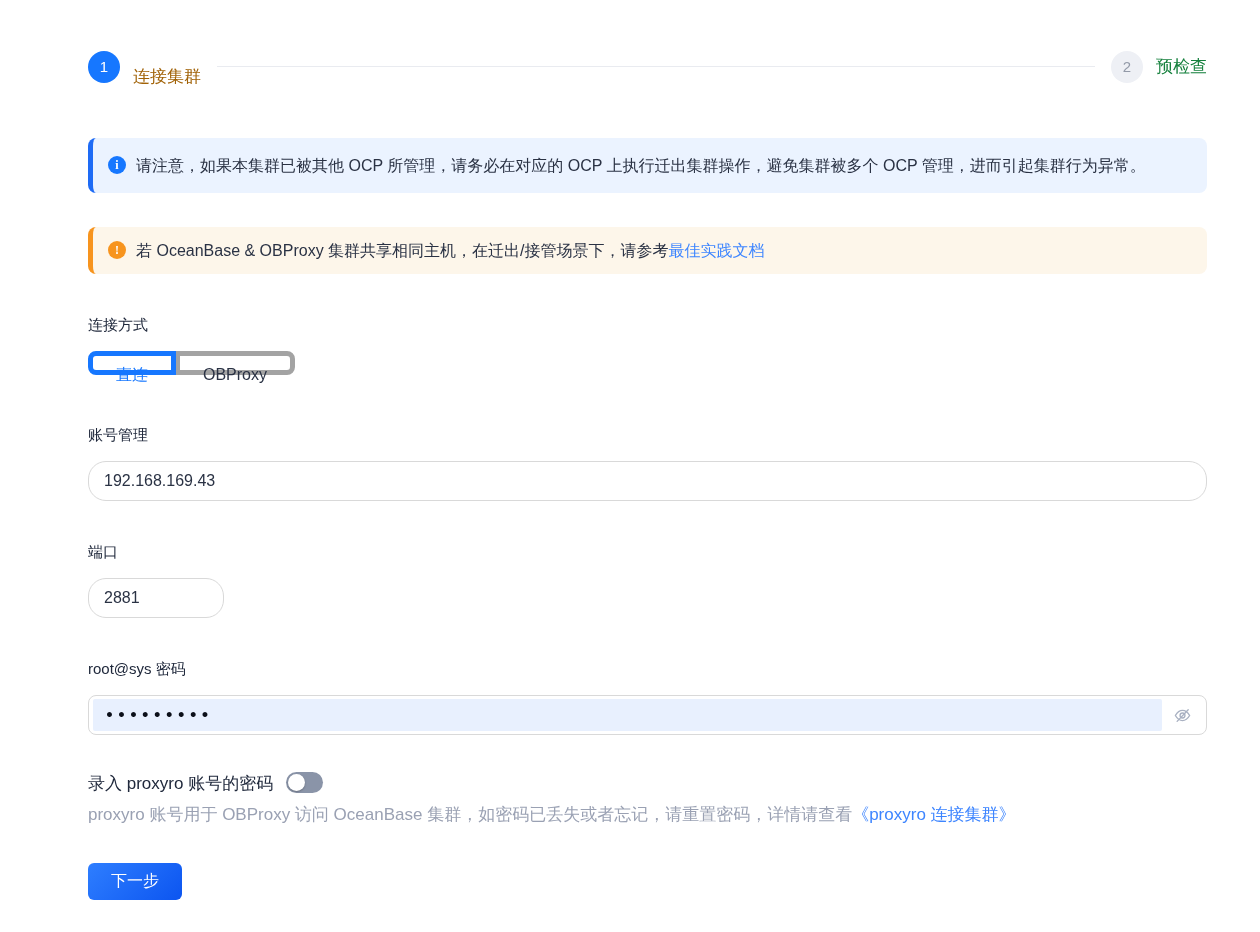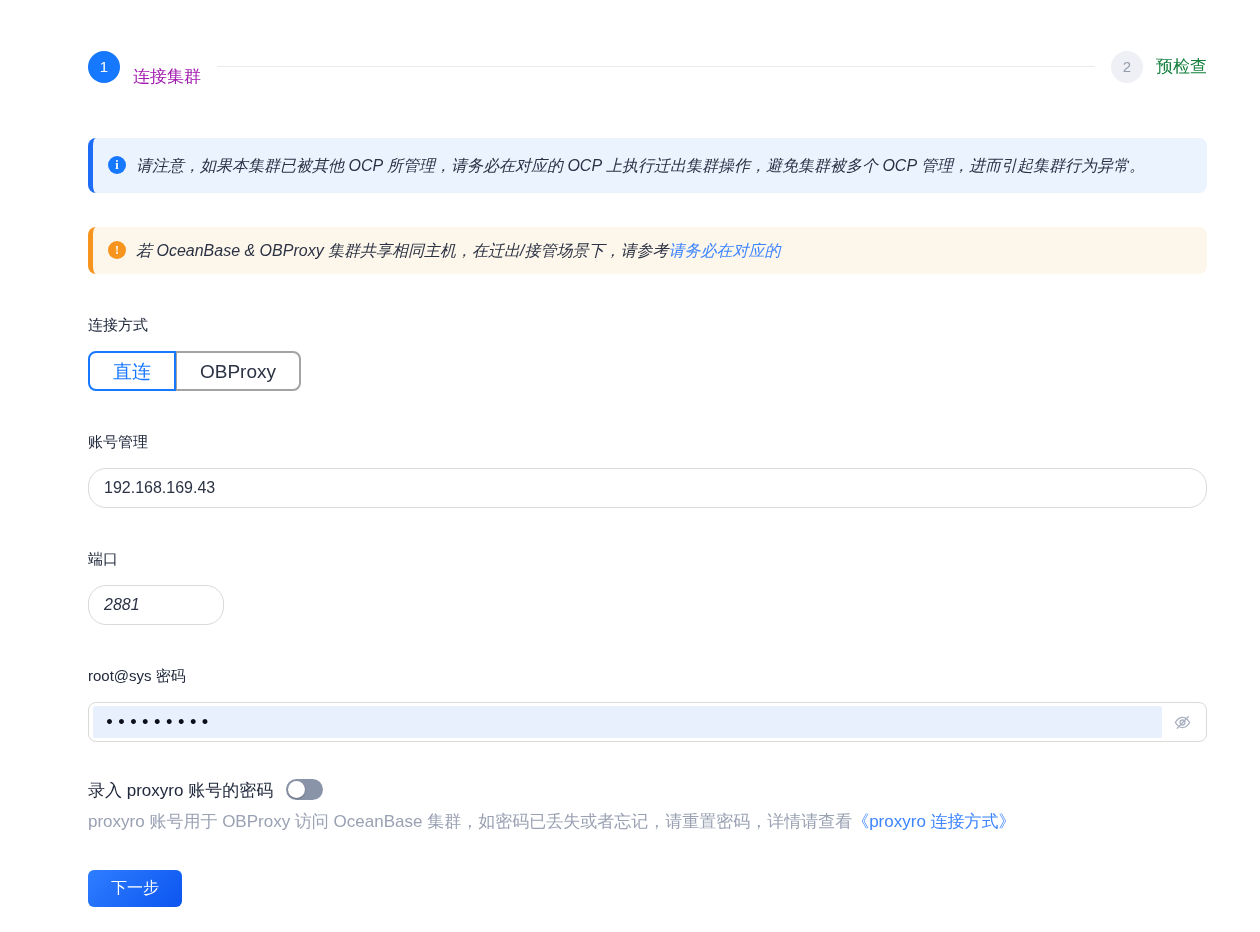--- a/index.html
+++ b/index.html
@@ -16,21 +16,21 @@
   .steps { display: flex; align-items: center; width: 100%; }
   .step { display: flex; align-items: center; flex: none; }
   .step-circle {
     width: 32px; height: 32px; border-radius: 50%;
     display: flex; align-items: center; justify-content: center;
     font-size: 15px;
   }
   .step-current .step-circle { background: #1677ff; color: #ffffff; }
   .step-wait .step-circle { background: #eef0f5; color: #939aa8; }
   .step-label { margin-left: 13px; font-size: 17px; }
-  .step-current .step-label { color: #a21caf; margin-top: 20px; }
+  .step-current .step-label { color: #a16207; margin-top: 20px; }
   .step-wait .step-label { color: #15803d; }
   .step-line { flex: 1; height: 1px; background: #e9ebf0; margin: 0 16px; }
 
   
   .alert {
     display: flex; align-items: flex-start;
     border-radius: 8px; overflow: hidden;
     font-size: 16px; line-height: 27px;
   }
   .alert-info {
@@ -50,52 +50,52 @@
   .alert-badge {
     flex: none;
     width: 18px; height: 18px; border-radius: 50%;
     display: flex; align-items: center; justify-content: center;
     color: #ffffff; font-size: 12px; font-weight: bold;
     margin: 4px 10px 0 0;
     font-family: "Liberation Serif", "DejaVu Serif", serif;
   }
   .alert-info .alert-badge { background: #1677ff; }
   .alert-warning .alert-badge { background: #f7941e; }
-  .alert-text { flex: 1; font-style: italic; }
+  .alert-text { flex: 1; }
   a.inline-link { color: #3d85ff; text-decoration: none; cursor: pointer; }
 
   
   .form-label {
     margin-top: 40px; margin-bottom: 15px;
     font-size: 15px; line-height: 22px; color: #20293c;
   }
   .radio-group { display: inline-flex; }
   .radio-btn {
-    height: 40px; line-height: 38px;
+    height: 24px; line-height: 38px;
     padding: 0 23px;
-    font-size: 19px;
-    background: #ffffff;
-    border: 2px solid #a3a3a3;
+    font-size: 16px;
+    background: #ffffff;
+    border: 5px solid #a3a3a3;
     color: #2a3244;
     cursor: pointer;
     position: relative;
   }
   .radio-btn.first { border-radius: 8px 0 0 8px; }
   .radio-btn.last { border-radius: 0 8px 8px 0; margin-left: -1px; }
   .radio-btn.selected { border-color: #1677ff; color: #1677ff; z-index: 2; }
 
   .text-input {
     width: 100%; height: 40px;
     border: 1px solid #d9d9d9; border-radius: 18px;
     padding: 0 15px;
     font-size: 16px; color: #2a3244;
     outline: none;
     font-family: "Liberation Sans", "DejaVu Sans", sans-serif;
   }
-  .text-input.port { width: 136px; font-style: italic; }
+  .text-input.port { width: 136px; }
 
   .password-wrap {
     width: 100%; height: 40px;
     border: 1px solid #d9d9d9; border-radius: 8px;
     display: flex; align-items: center;
     padding: 4px 4px 4px 4px;
     background: #ffffff;
   }
   .password-input {
     flex: 1; height: 32px;
@@ -164,21 +164,21 @@
   
   <div class="alert alert-info">
     <span class="alert-badge">i</span>
     <div class="alert-text">请注意，如果本集群已被其他 OCP 所管理，请务必在对应的 OCP 上执行迁出集群操作，避免集群被多个 OCP 管理，进而引起集群行为异常。</div>
   </div>
 
   
   <div class="alert alert-warning">
     <span class="alert-badge">!</span>
     <div class="alert-text">
-      <span>若 OceanBase &amp; OBProxy 集群共享相同主机，在迁出/接管场景下，请参考</span><a class="inline-link">请务必在对应的</a>
+      <span>若 OceanBase &amp; OBProxy 集群共享相同主机，在迁出/接管场景下，请参考</span><a class="inline-link">最佳实践文档</a>
     </div>
   </div>
 
   
   <div class="form-label">连接方式</div>
   <div class="radio-group">
     <div class="radio-btn first selected">直连</div>
     <div class="radio-btn last">OBProxy</div>
   </div>
 
@@ -204,19 +204,19 @@
   </div>
 
   
   <div class="toggle-row">
     <span class="toggle-label">录入 proxyro 账号的密码</span>
     <span class="switch">
       <span class="switch-knob"></span>
     </span>
   </div>
   <div class="help-text">
-    <span>proxyro 账号用于 OBProxy 访问 OceanBase 集群，如密码已丢失或者忘记，请重置密码，详情请查看</span><a class="inline-link">《proxyro 连接方式》</a>
+    <span>proxyro 账号用于 OBProxy 访问 OceanBase 集群，如密码已丢失或者忘记，请重置密码，详情请查看</span><a class="inline-link">《proxyro 连接集群》</a>
   </div>
 
   
   <button class="next-button">下一步</button>
 
 </div>
 
 </body></html>

